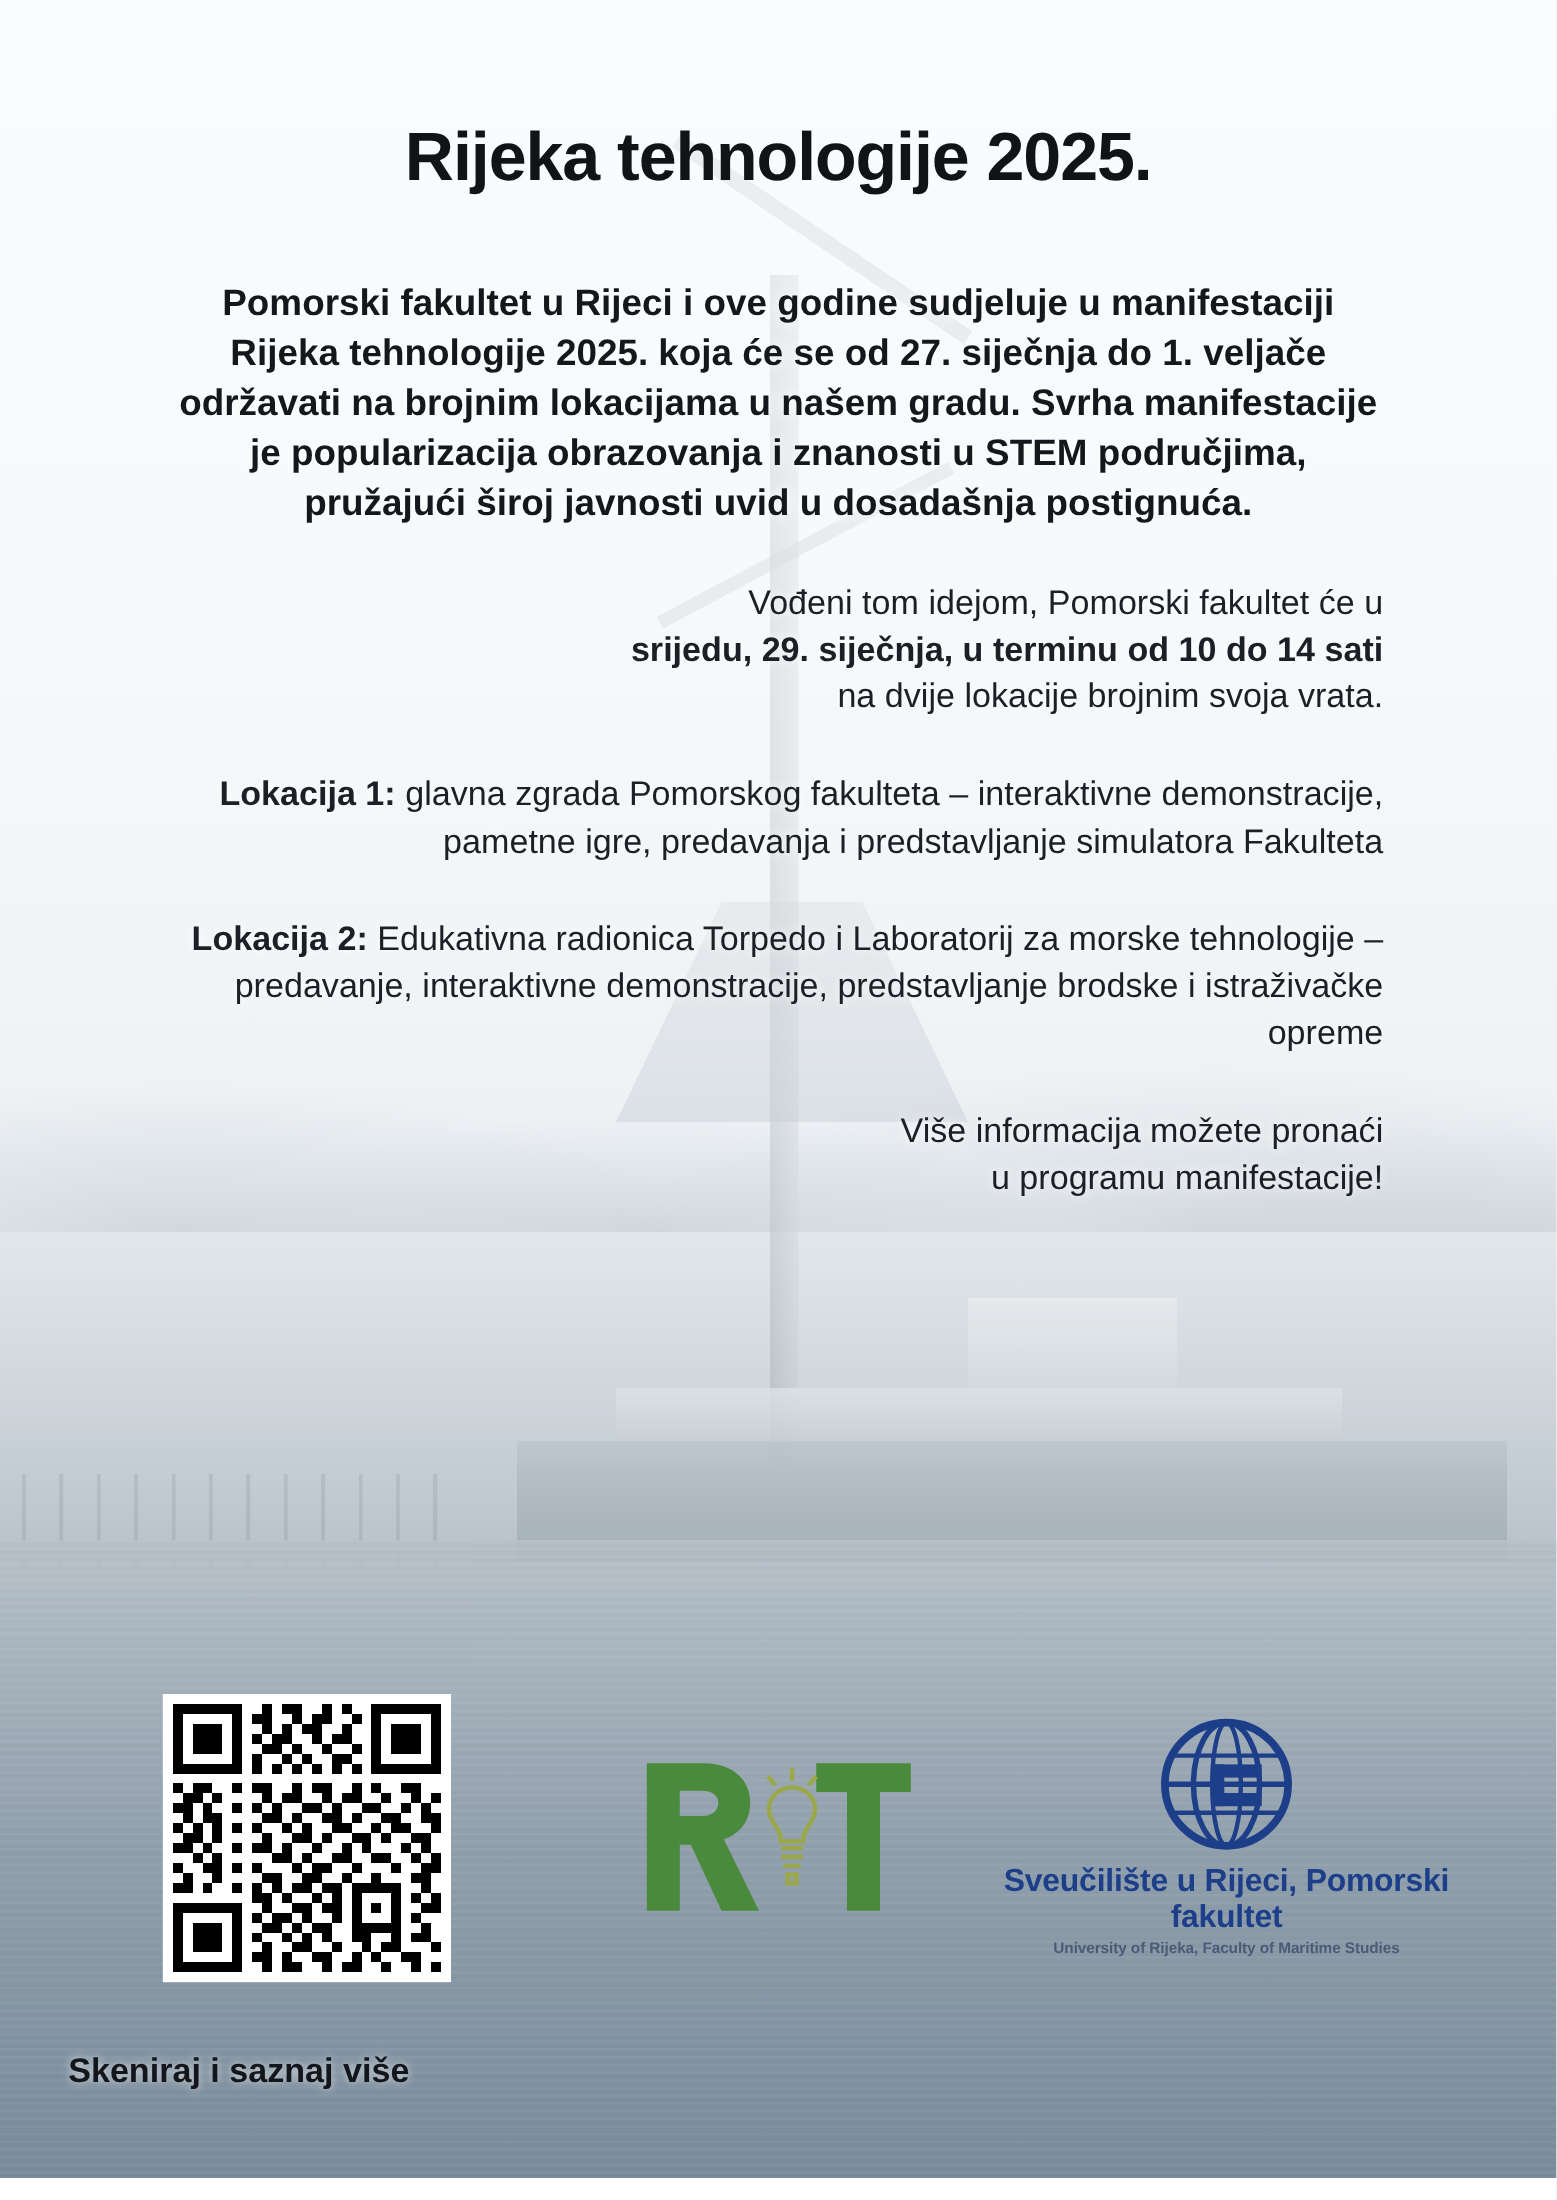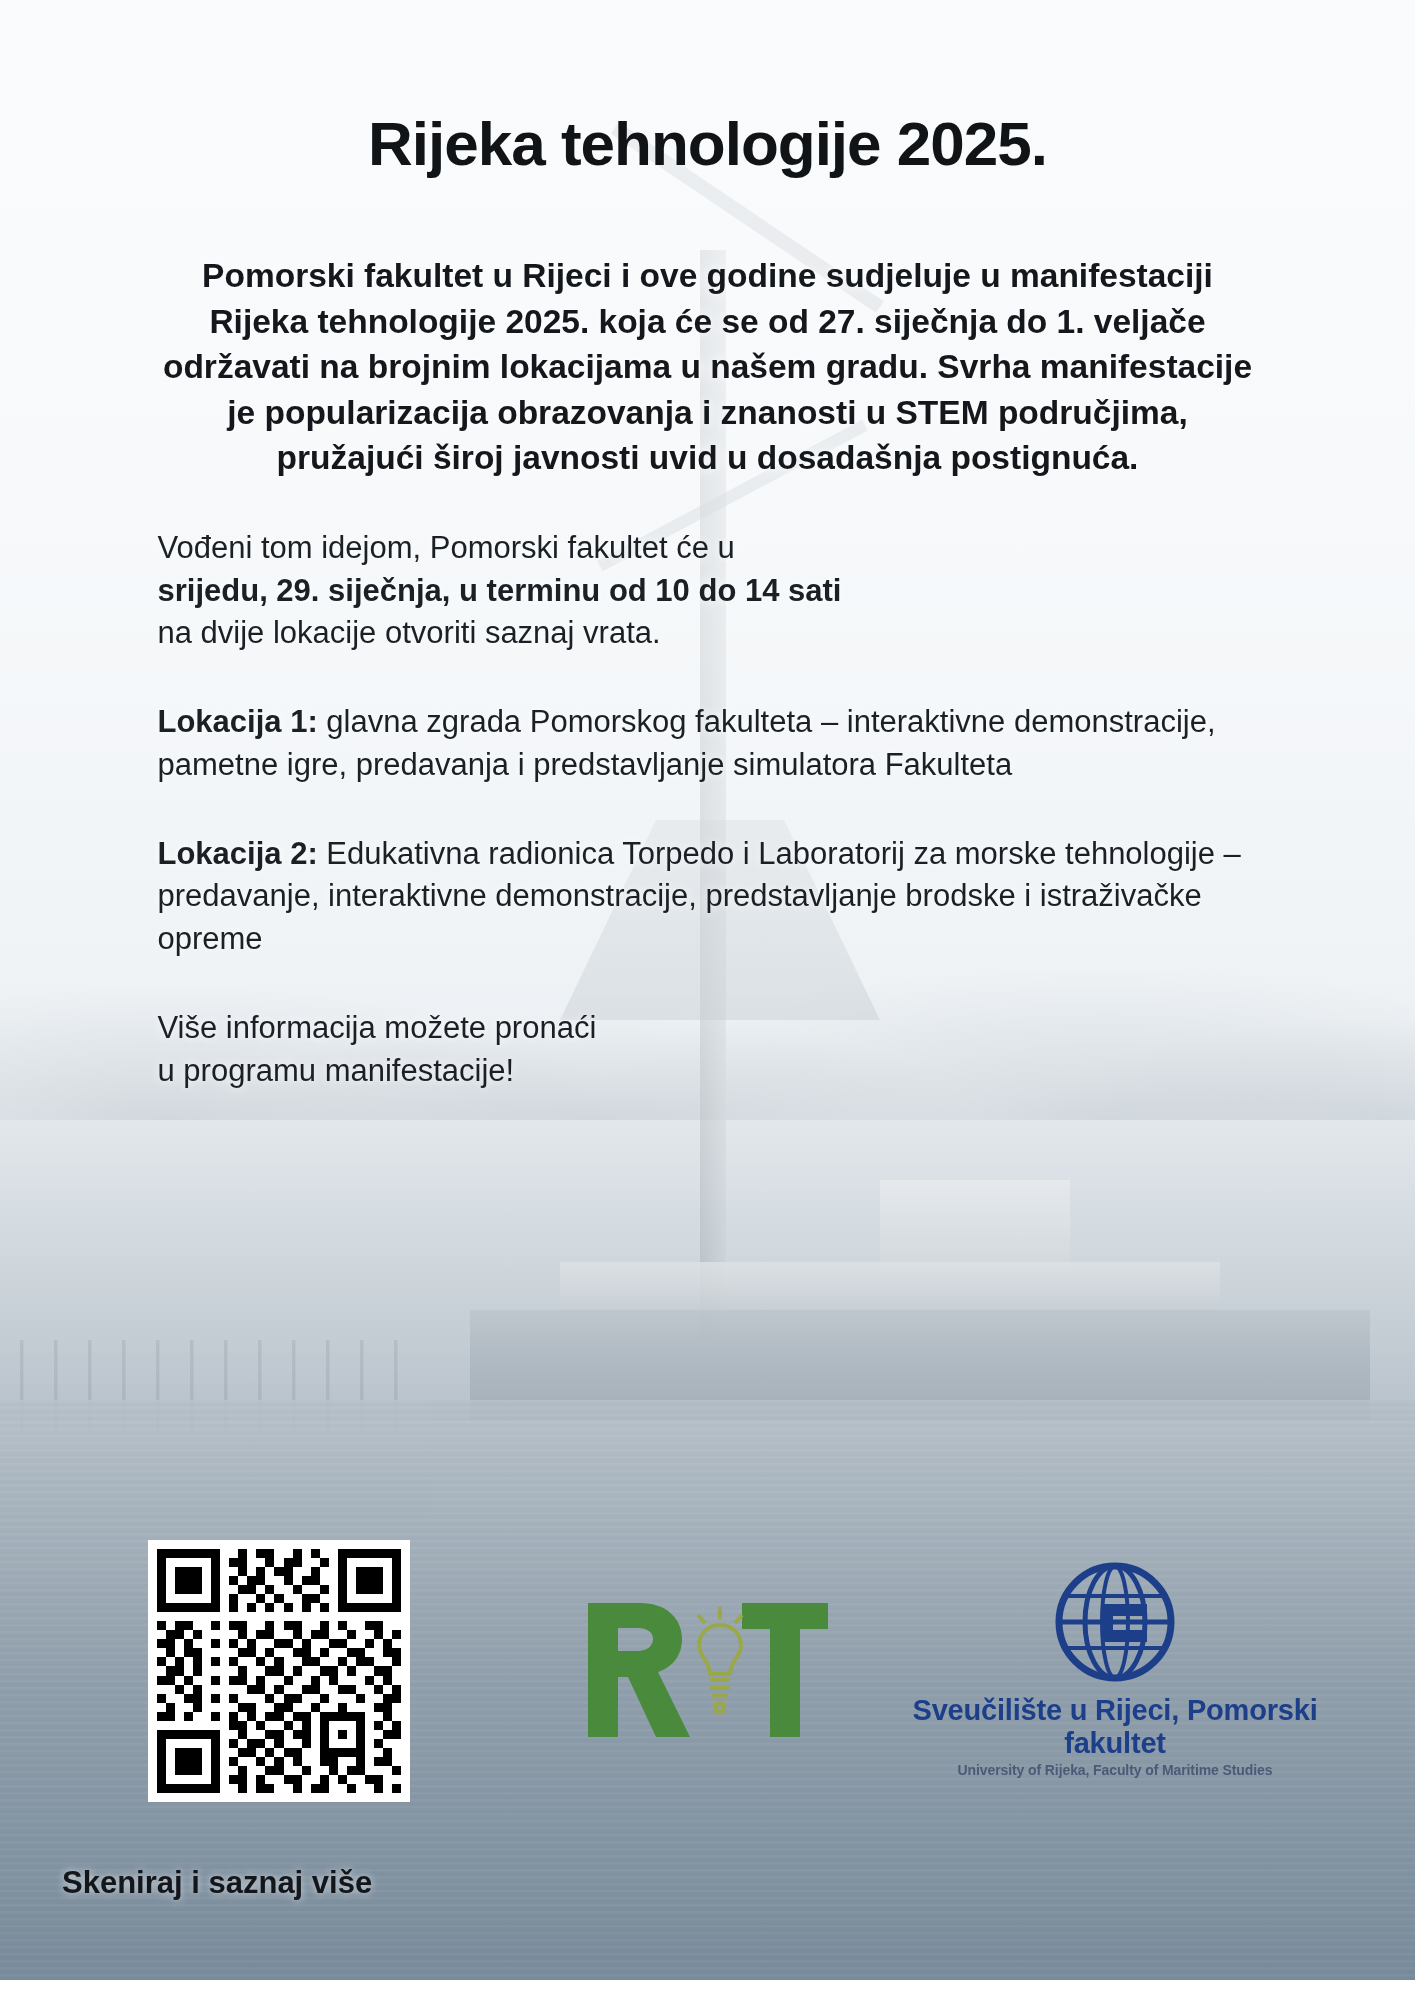--- a/index.html
+++ b/index.html
@@ -212,21 +212,21 @@
     font-size: 33.5px;
     font-weight: 700;
     line-height: 1.36;
     color: #14181c;
     text-shadow: 0 0 10px rgba(255,255,255,0.85), 0 0 22px rgba(255,255,255,0.7);
   }
 
   .para {
     margin: 46px auto 0 auto;
     max-width: 1100px;
-    text-align: left;
+    text-align: right;
     font-size: 31px;
     line-height: 1.38;
     color: #1b2026;
     text-shadow: 0 0 9px rgba(255,255,255,0.8), 0 0 20px rgba(255,255,255,0.6);
   }
   .para b, .para strong { font-weight: 700; }
 
   .line { display: block; }
 
   
@@ -314,21 +314,21 @@
 
   <div class="content">
 
     <h1 class="title">Rijeka tehnologije 2025.</h1>
 
     <p class="lead">Pomorski fakultet u Rijeci i ove godine sudjeluje u manifestaciji Rijeka tehnologije 2025. koja će se od 27. siječnja do 1. veljače održavati na brojnim lokacijama u našem gradu. Svrha manifestacije je popularizacija obrazovanja i znanosti u STEM područjima, pružajući široj javnosti uvid u dosadašnja postignuća.</p>
 
     <p class="para">
       <span class="line">Vođeni tom idejom, Pomorski fakultet će u</span>
       <strong class="line">srijedu, 29. siječnja, u terminu od 10 do 14 sati</strong>
-      <span class="line">na dvije lokacije otvoriti saznaj vrata.</span>
+      <span class="line">na dvije lokacije brojnim svoja vrata.</span>
     </p>
 
     <p class="para">
       <strong>Lokacija 1:</strong><span> glavna zgrada Pomorskog fakulteta – interaktivne demonstracije, pametne igre, predavanja i predstavljanje simulatora Fakulteta</span>
     </p>
 
     <p class="para">
       <strong>Lokacija 2:</strong><span> Edukativna radionica Torpedo i Laboratorij za morske tehnologije – predavanje, interaktivne demonstracije, predstavljanje brodske i istraživačke opreme</span>
     </p>
 

